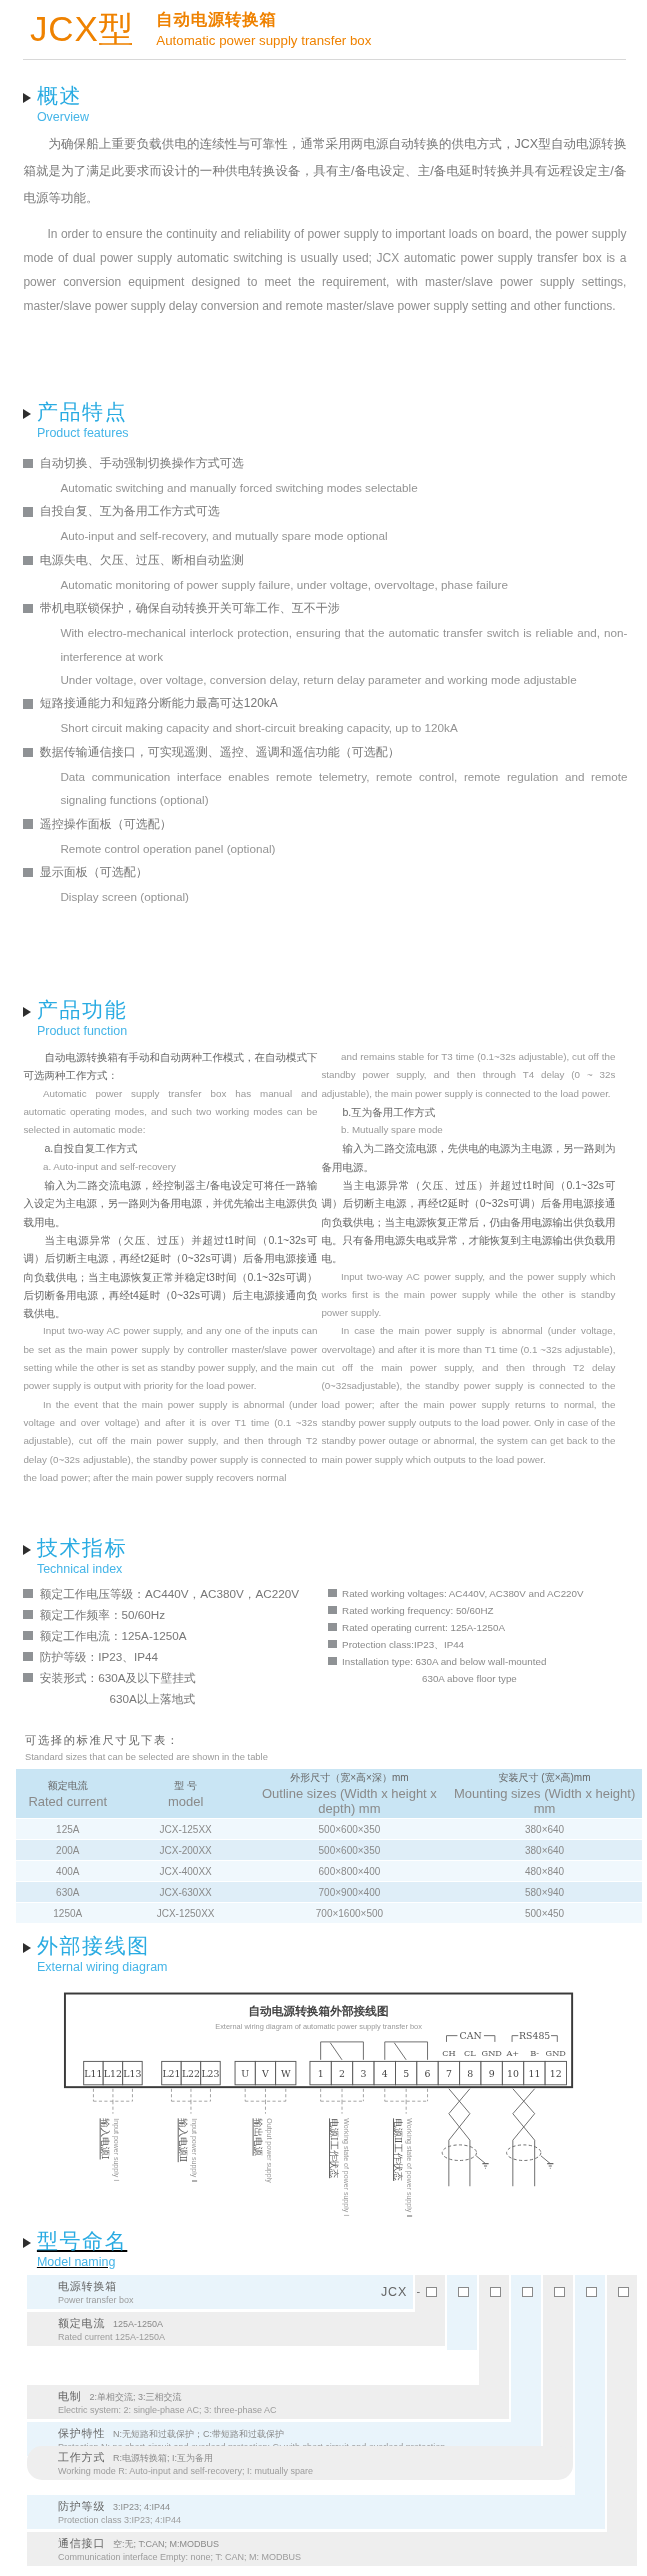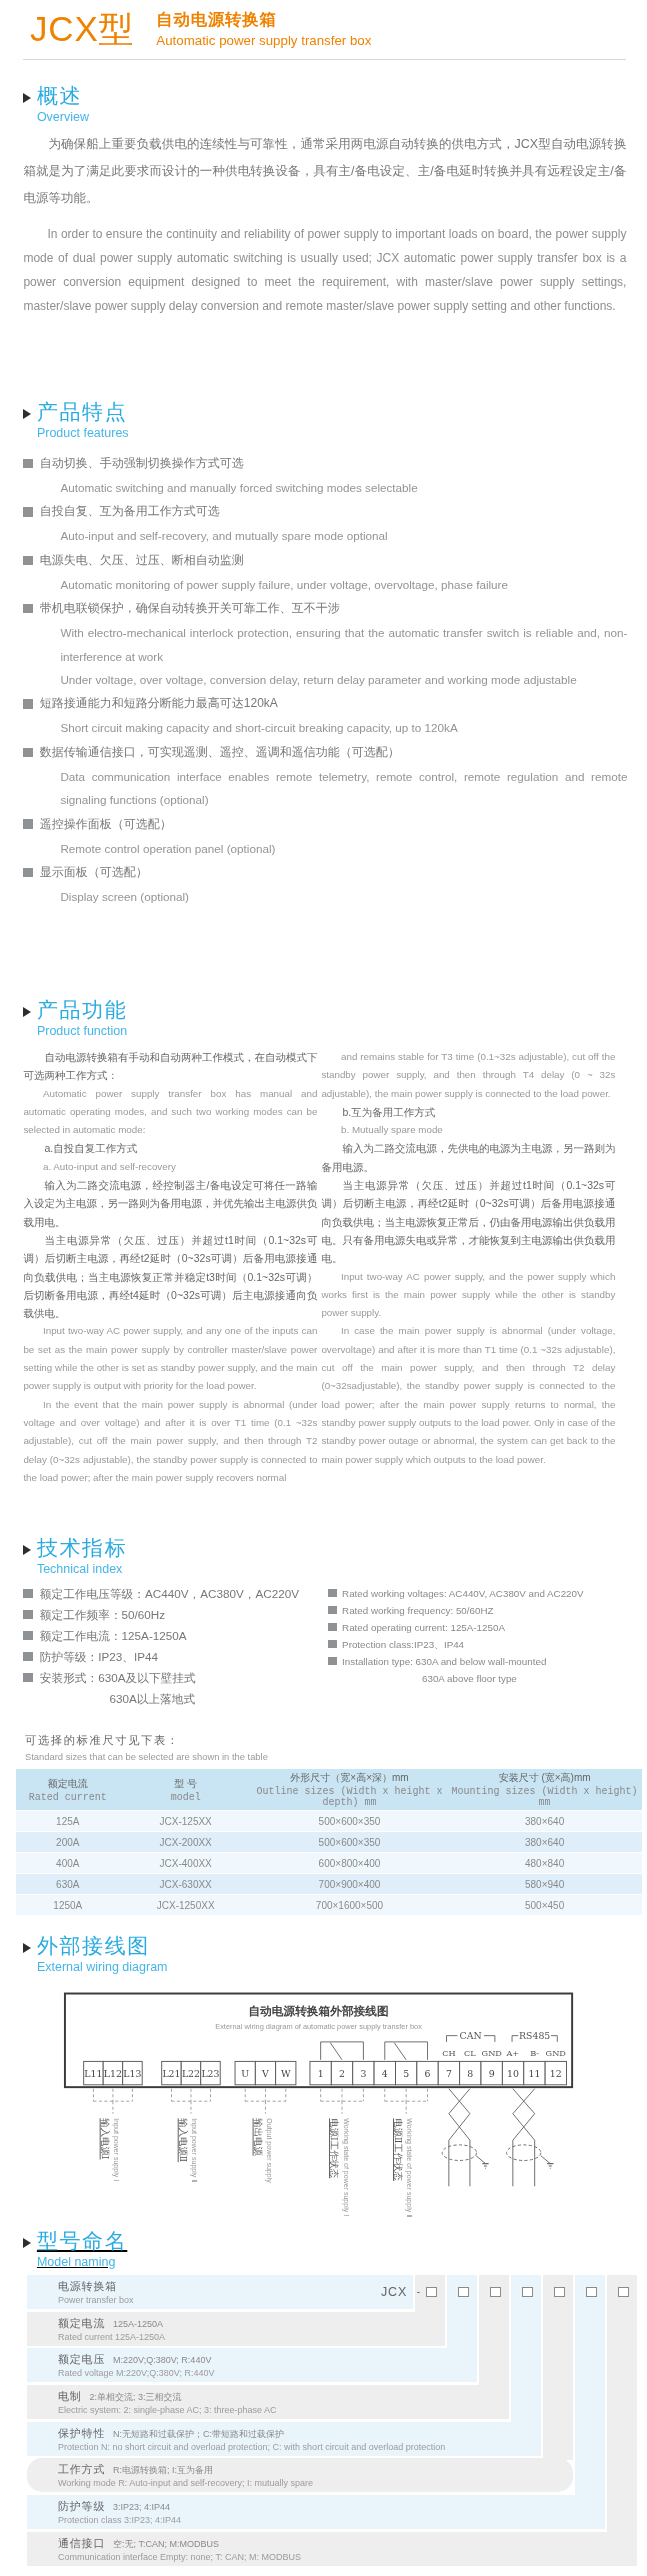--- a/index.html
+++ b/index.html
@@ -45,21 +45,21 @@
   .techR .sq{width:8.6px;height:8.6px;margin-top:3.9px;margin-right:5.5px;}
   .cont{margin-left:86px;}
   .techR .cont{margin-left:94px;}
   
   .note{position:absolute;top:1733px;left:25px;}
   .notezh{font-size:11.3px;color:#666;letter-spacing:1.6px;}
   .noteen{font-size:9.4px;color:#9a9a9a;margin-top:3.1px;}
   .tbl{position:absolute;top:1769px;left:15.6px;width:626px;border-collapse:collapse;}
   .tbl th{background:#c9e5f4;font-weight:normal;padding:2.3px 1.6px;}
   .tbl .hzh{font-size:10px;color:#666;}
-  .tbl .hen{font-size:10px;color:#8a8a8a;margin-top:0.8px;font-family:Liberation Mono, monospace;}
+  .tbl .hen{font-size:13px;color:#8a8a8a;margin-top:0.8px;}
   .tbl td{font-size:10px;color:#8a8a8a;text-align:center;height:20px;padding:0;}
   .tbl tr{border-bottom:1.6px solid #fff;}
   .tbl tr.odd td{background:#f0f8fd;}
   .tbl tr.even td{background:#dfeef8;}
   
   .wsvg{position:absolute;top:1987px;left:47px;}
   .dserif{font-family:"DejaVu Serif","Liberation Serif",serif;}
   
   .stairs{position:absolute;top:2275px;left:0;width:648px;height:297px;}
   .nrow{position:absolute;left:27px;height:34px;overflow:hidden;}
@@ -467,48 +467,39 @@
     <div class="jcx">JCX</div>
     <div class="nrow gray" style="top:37px;width:418px;">
       <div class="in">
         <div class="l1">
             <span class="nzh">额定电流</span>
             <span class="ndesc">125A-1250A</span>
           </div>
         <div class="l2">Rated current   125A-1250A</div>
       </div>
     </div>
-    <div class="nrow blue" style="top:73px;width:450px;">
-      <div class="in">
-        <div class="l1">
-            <span class="nzh">额定电压</span>
-            <span class="ndesc">M:220V;Q:380V; R:440V</span>
-          </div>
-        <div class="l2">Rated voltage  M:220V;Q:380V; R:440V</div>
-      </div>
-    </div>
     <div class="nrow gray" style="top:110px;width:482px;">
       <div class="in">
         <div class="l1">
             <span class="nzh">电制</span>
             <span class="ndesc">2:单相交流; 3:三相交流</span>
           </div>
         <div class="l2">Electric system:  2: single-phase AC; 3: three-phase AC</div>
       </div>
     </div>
     <div class="nrow blue" style="top:147px;width:514px;">
       <div class="in">
         <div class="l1">
             <span class="nzh">保护特性</span>
             <span class="ndesc">N:无短路和过载保护；C:带短路和过载保护</span>
           </div>
         <div class="l2">Protection   N: no short circuit and overload protection; C: with short circuit and overload protection</div>
       </div>
     </div>
-    <div class="nrow gray" style="top:183px;width:546px;border-radius:15px;">
+    <div class="nrow gray" style="top:171px;width:546px;border-radius:15px;">
       <div class="in">
         <div class="l1">
             <span class="nzh">工作方式</span>
             <span class="ndesc">R:电源转换箱; I:互为备用</span>
           </div>
         <div class="l2">Working mode   R: Auto-input and self-recovery; I: mutually spare</div>
       </div>
     </div>
     <div class="nrow blue" style="top:220px;width:578px;">
       <div class="in">

